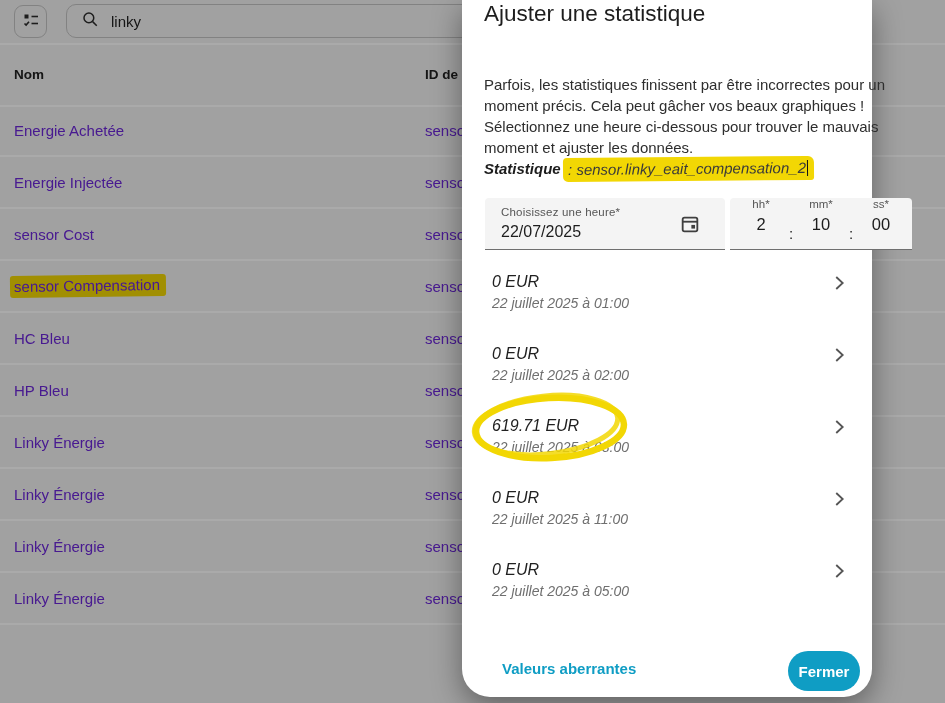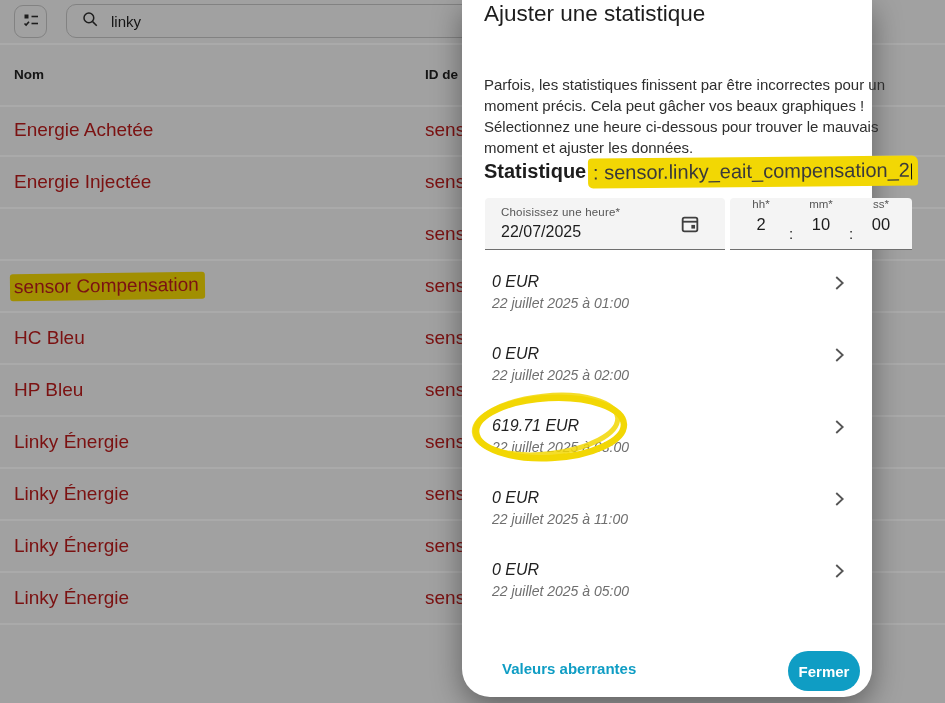--- a/index.html
+++ b/index.html
@@ -30,38 +30,38 @@
     position:absolute;top:0;height:62px;display:flex;align-items:center;
     font-size:13.5px;font-weight:700;color:#212121;
   }
   .col-name{left:14px;}
   .col-id{left:425px;}
   .tbl-row{
     position:absolute;left:0;width:100%;height:52px;border-bottom:2px solid #fff;box-sizing:border-box;
   }
   .tbl-row .cell-name,.tbl-row .cell-id{
     position:absolute;top:0;height:50px;display:flex;align-items:center;
-    font-size:19px;color:#b91c1c;white-space:nowrap;
+    font-size:15px;color:#6d28d9;white-space:nowrap;
   }
   .cell-name{left:14px;}
   .cell-id{left:425px;}
   .marker-bg{
     background:#f2d704;border-radius:3px;padding:2px 6px 3px 4px;margin-left:-4px;
     transform:rotate(-.8deg);display:inline-block;
   }
   
   .overlay{position:absolute;inset:0;background:rgba(0,0,0,.335);}
   
   .dialog{
     position:absolute;left:462px;top:0;width:410px;height:697px;background:#fff;
     border-radius:0 0 28px 28px;box-shadow:0 10px 30px rgba(0,0,0,.4);
   }
   .dlg-title{position:absolute;left:22px;top:1px;font-size:22.5px;font-weight:400;color:#1d1d1d;}
   .dlg-desc{position:absolute;left:22px;top:50px;width:428px;font-size:15px;line-height:21px;color:#2e2e2e;margin-top:24px;}
-  .stat-line{position:absolute;left:22px;top:157px;font-size:20px;color:#1d1d1d;white-space:nowrap;}
+  .stat-line{position:absolute;left:22px;top:157px;font-size:15px;color:#1d1d1d;white-space:nowrap;font-style:italic;}
   .stat-label{font-weight:700;}
   .stat-hl{
     background:#f2d704;display:inline-block;padding:3px 6px 4px 5px;margin-left:2px;
     border-radius:4px 6px 3px 5px;transform:rotate(-.5deg);color:#3a3a3a;
   }
   .caret{display:inline-block;width:1.5px;height:16px;background:#111;vertical-align:-3px;margin-left:1px;}
   .field{
     position:absolute;top:198px;height:52px;background:#f4f4f4;box-sizing:border-box;
     border-bottom:1.5px solid #6f6f6f;border-radius:4px 4px 0 0;
   }
@@ -126,20 +126,21 @@
 
     <div class="tbl-row" style="top:105px">
       <span class="cell-name">Energie Achetée</span>
       <span class="cell-id">sensor</span>
     </div>
     <div class="tbl-row" style="top:157px">
       <span class="cell-name">Energie Injectée</span>
       <span class="cell-id">sensor</span>
     </div>
     <div class="tbl-row" style="top:209px">
+      <span class="cell-name">sensor Cost</span>
       <span class="cell-id">sensor</span>
     </div>
     <div class="tbl-row" style="top:261px">
       <span class="cell-name">
           <span class="marker-bg">sensor Compensation</span>
         </span>
       <span class="cell-id">sensor</span>
     </div>
     <div class="tbl-row" style="top:313px">
       <span class="cell-name">HC Bleu</span>

